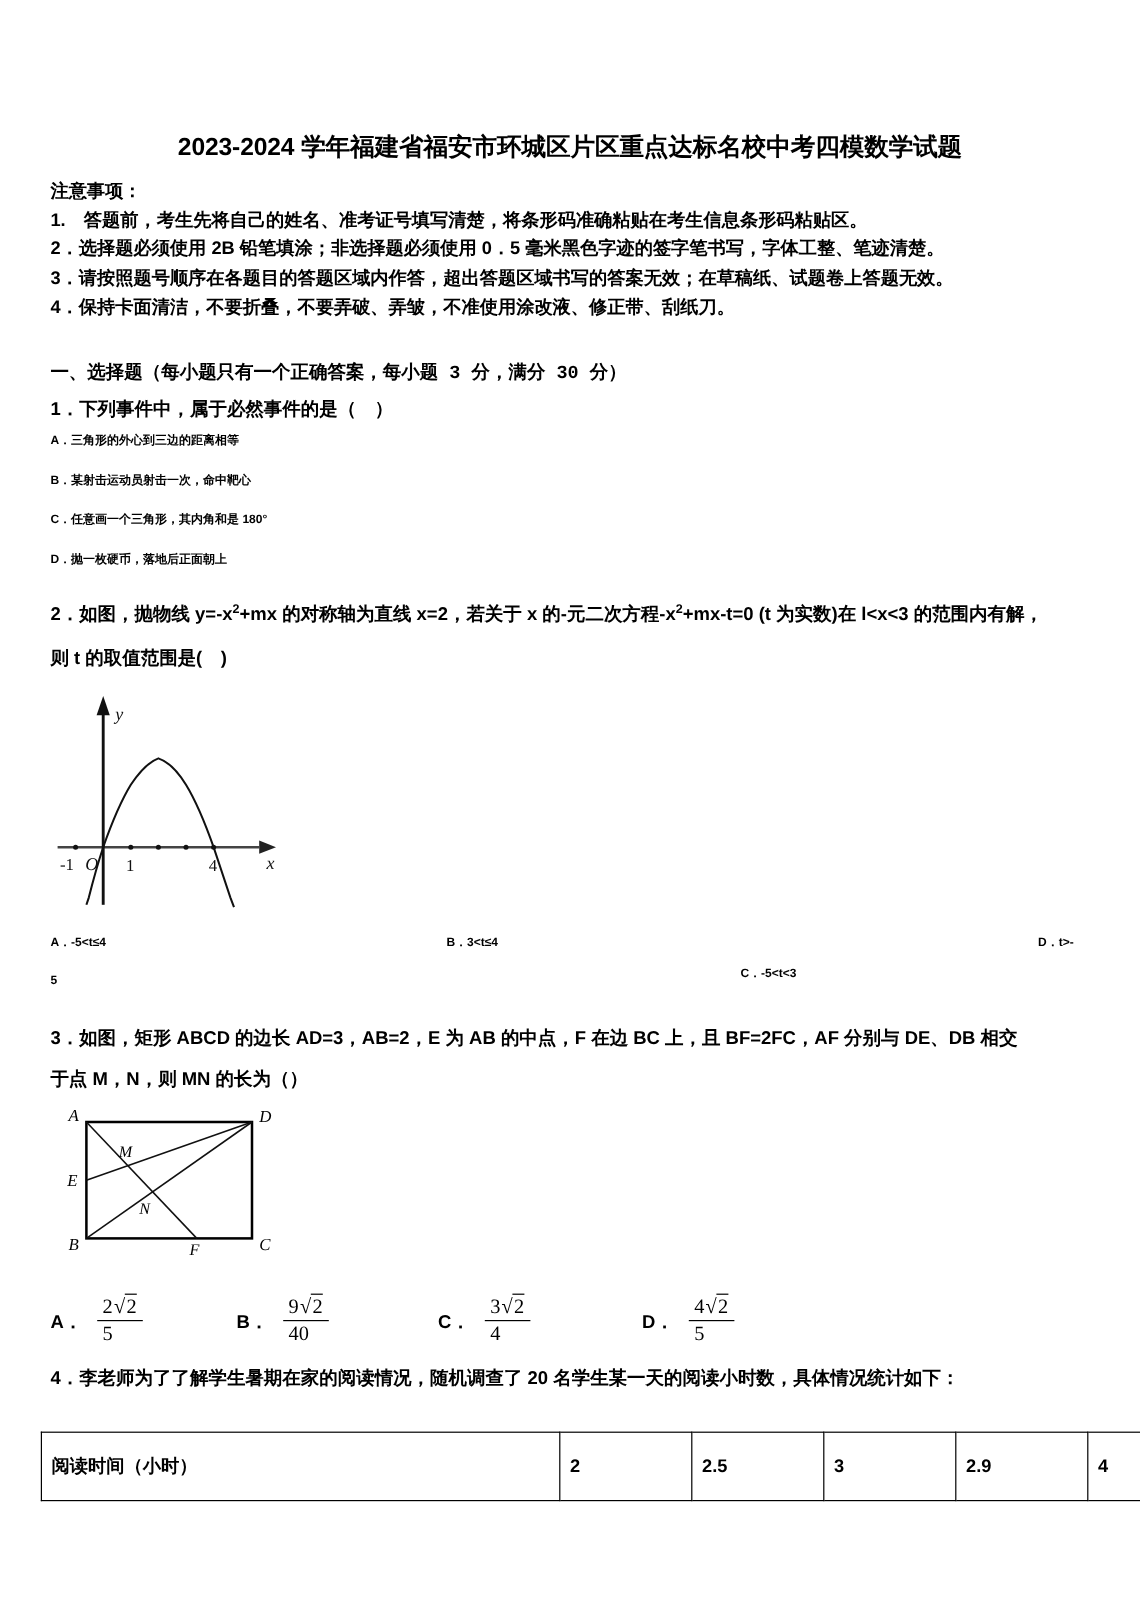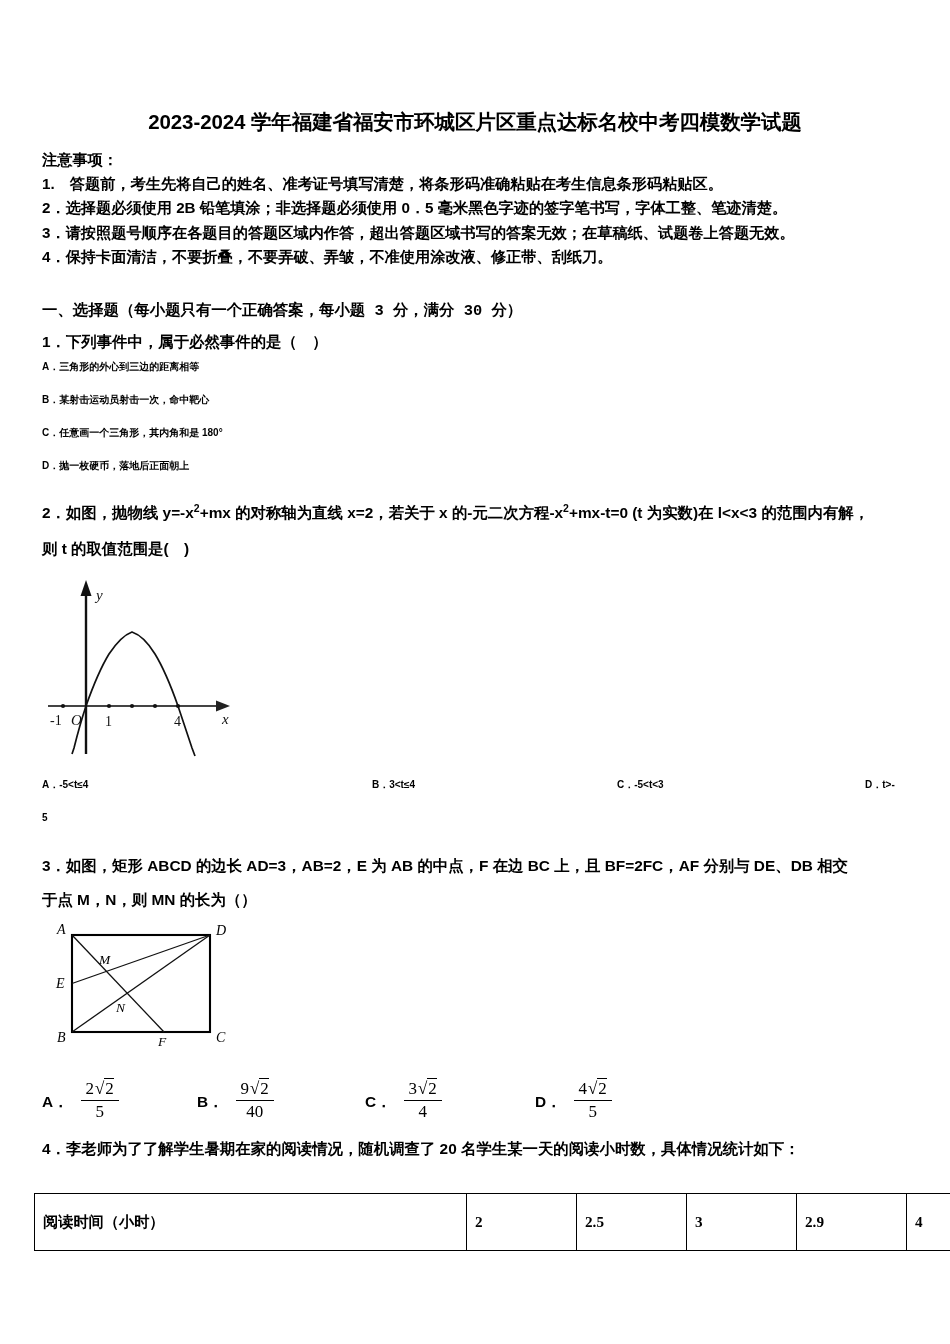--- a/index.html
+++ b/index.html
@@ -89,21 +89,21 @@
     width: 200px;
     height: 185px;
   }
   .q2-opts-row {
     position: absolute;
     left: 0; top: 778px; width: 950px; height: 60px;
   }
   .q2-opts-row .opt { position: absolute; top: 0; }
   .q2-oa { left: 42px; }
   .q2-ob { left: 372px; }
-  .q2-oc { left: 617px; }
+  .q2-oc { left: 617px; margin-top: 26px; }
   .q2-od { left: 865px; }
   .q2-od-wrap { position: absolute; left: 42px; top: 812px; }
 
   .q3-stem {
     left: 42px; top: 849px; width: 880px;
     line-height: 34px;
   }
   .q3-fig {
     position: absolute;
     left: 50px;
@@ -119,21 +119,21 @@
     position: absolute;
     display: flex;
     align-items: center;
     font-size: 15.4px;
     font-weight: bold;
     font-family: "Liberation Sans", "DejaVu Sans", sans-serif;
   }
   .frac-opt .lbl { margin-right: 12px; }
   .frac {
     display: inline-block;
-    text-align: center;
+    text-align: left;
     font-weight: normal;
     font-family: "Liberation Serif", "DejaVu Serif", serif;
     font-size: 17px;
     vertical-align: middle;
     position: relative;
     top: -2px;
   }
   .frac .num {
     display: block;
     padding: 0 5px 1px 5px;
@@ -163,21 +163,21 @@
     width: 882px;
     border-collapse: collapse;
     table-layout: fixed;
   }
   .q4-table td {
     border: 1.6px solid #000;
     height: 48px;
     padding: 4px 8px;
     font-size: 15.2px;
     font-weight: bold;
-    font-family: Liberation Serif, serif;
+    font-family: Liberation Sans, sans-serif;
     vertical-align: middle;
     text-align: left;
   }
   .q4-table td.label-cell { width: 415px; }
   .q4-table td.val-cell { width: 93px; }
   svg { display: block; overflow: visible; }
   .mathlabel { font-family: "Liberation Serif", "DejaVu Serif", serif; font-style: italic; }
 </style>
 </head>
 <body>

